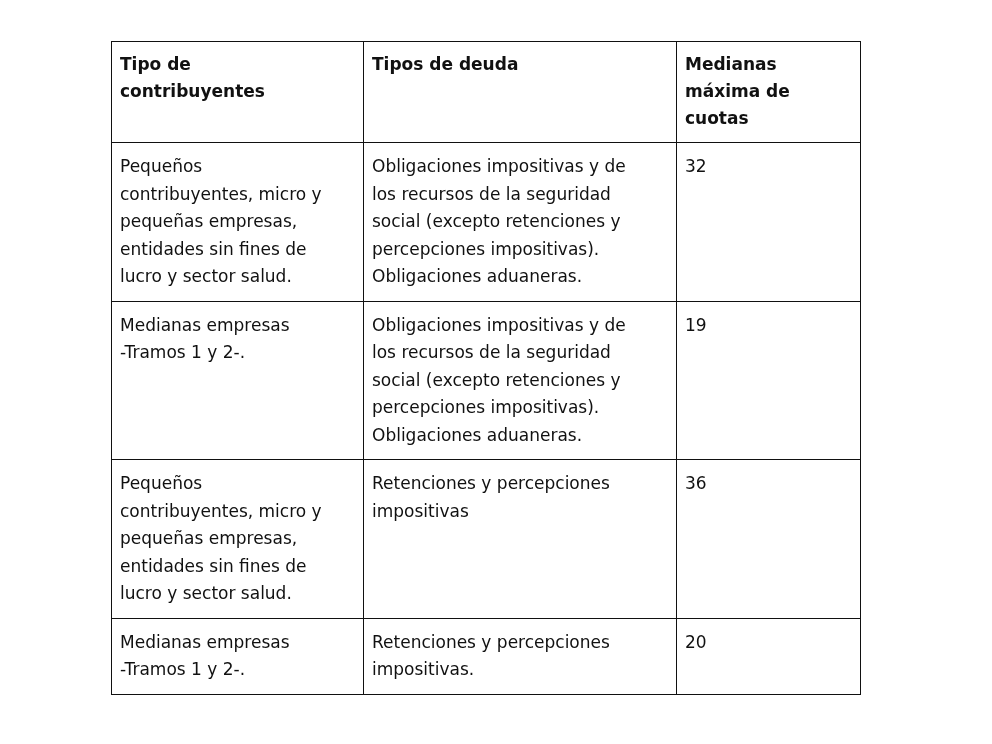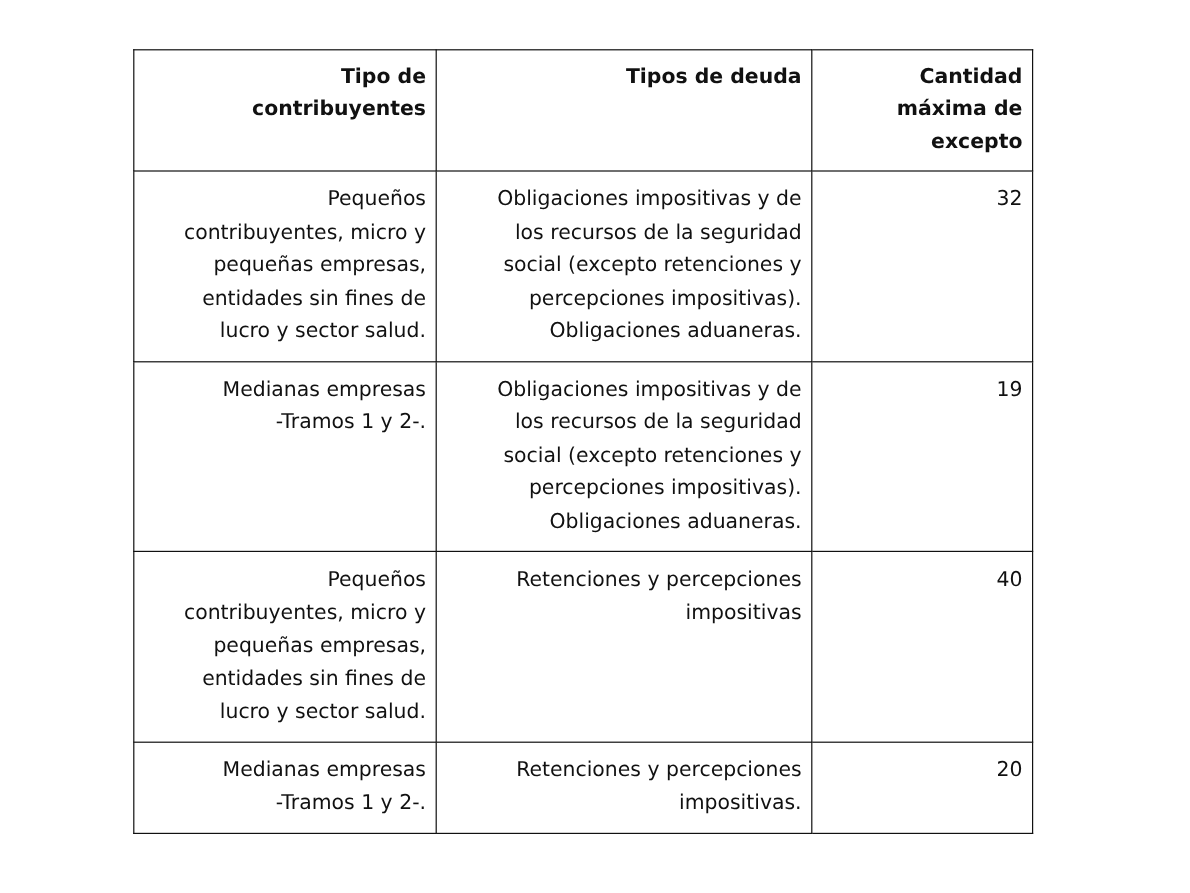--- a/index.html
+++ b/index.html
@@ -1,20 +1,20 @@
 <!DOCTYPE html>
 <html><head>
 <meta charset="utf-8">
 <style>
   html, body { margin: 0; padding: 0; background: #ffffff; }
   body { width: 992px; height: 744px; position: relative; overflow: hidden;
          font-family: "DejaVu Sans", sans-serif; color: #111; }
   table.debt { position: absolute; left: 111px; top: 41px;
                border-collapse: collapse; table-layout: fixed; }
-  table.debt th, table.debt td { border: 1.5px solid #111; text-align: right;
+  table.debt th, table.debt td { border: 1.5px solid #111; text-align: left;
                vertical-align: top; padding: 10px 8px; font-size: 17px; line-height: 27.5px; }
   table.debt th { font-weight: bold; font-size: 17px; line-height: 27px; padding-top: 9px; }
   col.c1 { width: 252px; } col.c2 { width: 313px; } col.c3 { width: 184px; }
   tr.hdr { height: 101px; }
   tr.r1, tr.r2, tr.r3 { height: 155px; }
   tr.r4 { height: 68px; }
   td.mid { vertical-align: middle; }
   td span, th span { display: block; }
 </style>
 </head>
@@ -29,23 +29,23 @@
   <thead>
     <tr class="hdr">
       <th>
         <span>Tipo de</span>
         <span>contribuyentes</span>
       </th>
       <th>
         <span>Tipos de deuda</span>
       </th>
       <th>
-        <span>Cantidad</span>
+        <span>Medianas</span>
         <span>máxima de</span>
-        <span>excepto</span>
+        <span>cuotas</span>
       </th>
     </tr>
   </thead>
   <tbody>
     <tr class="r1">
       <td>
         <span>Pequeños</span>
         <span>contribuyentes, micro y</span>
         <span>pequeñas empresas,</span>
         <span>entidades sin fines de</span>
@@ -79,21 +79,21 @@
         <span>Pequeños</span>
         <span>contribuyentes, micro y</span>
         <span>pequeñas empresas,</span>
         <span>entidades sin fines de</span>
         <span>lucro y sector salud.</span>
       </td>
       <td>
         <span>Retenciones y percepciones</span>
         <span>impositivas</span>
       </td>
-      <td class="mid">40</td>
+      <td class="mid">36</td>
     </tr>
     <tr class="r4">
       <td>
         <span>Medianas empresas</span>
         <span>-Tramos 1 y 2-.</span>
       </td>
       <td>
         <span>Retenciones y percepciones</span>
         <span>impositivas.</span>
       </td>

